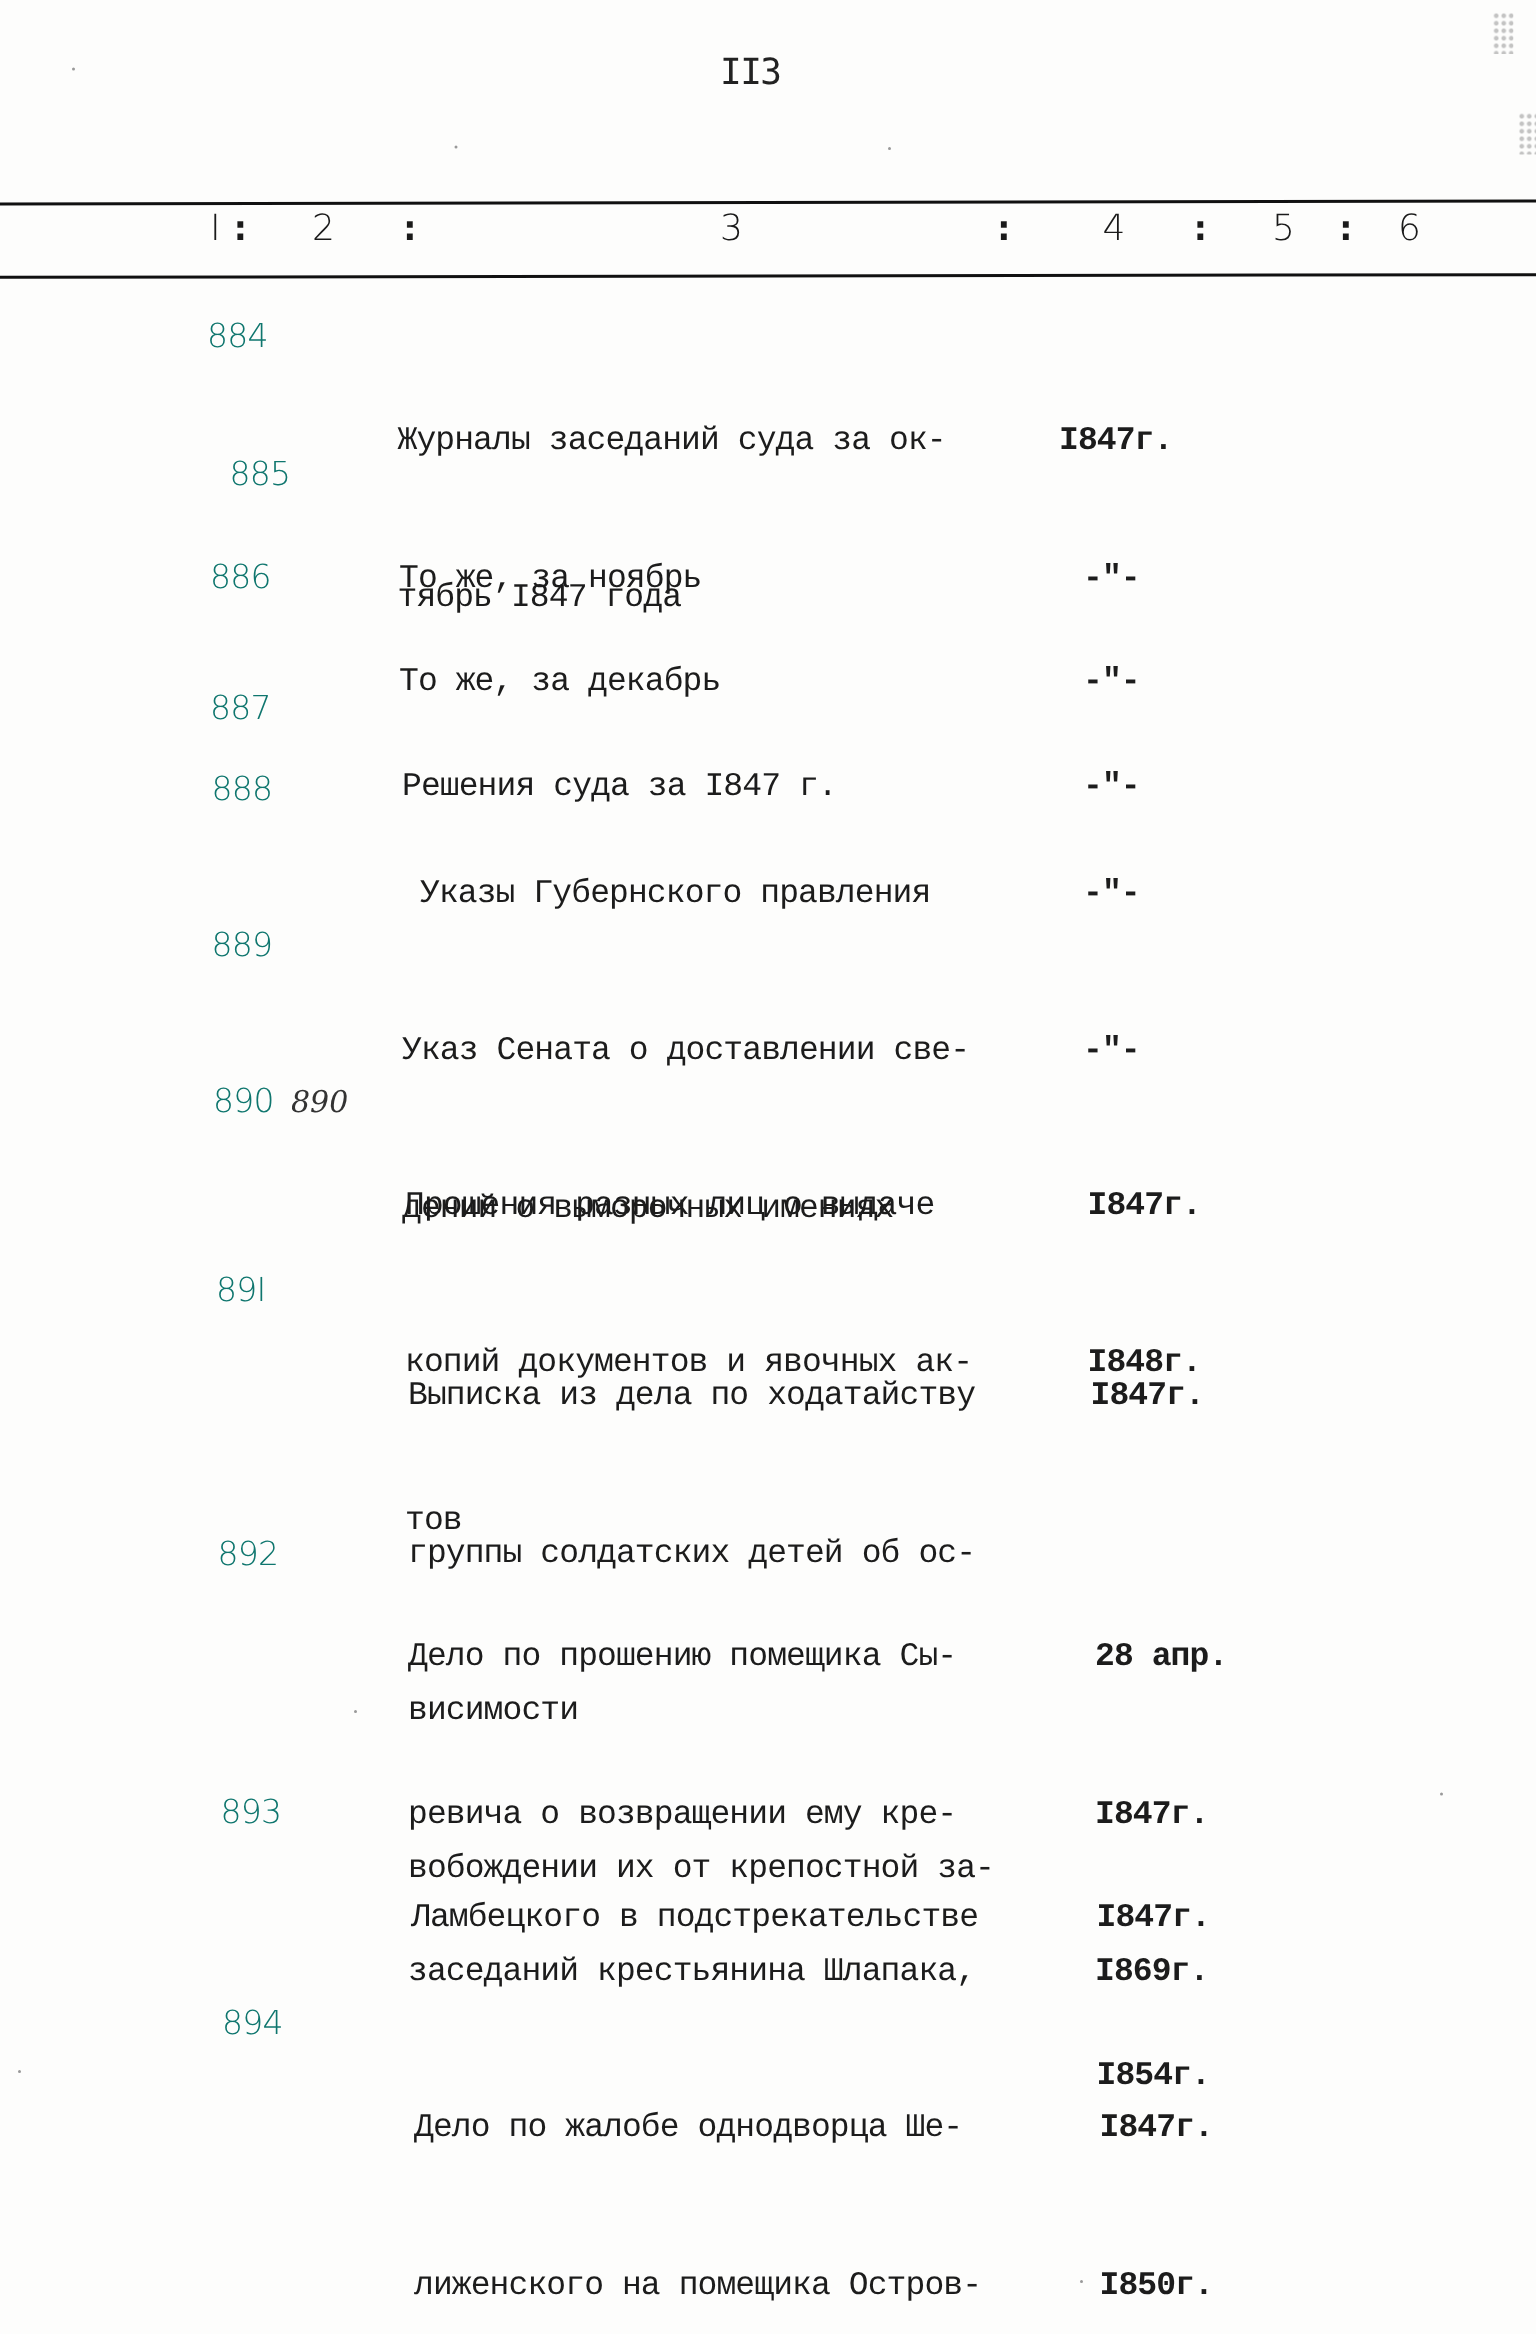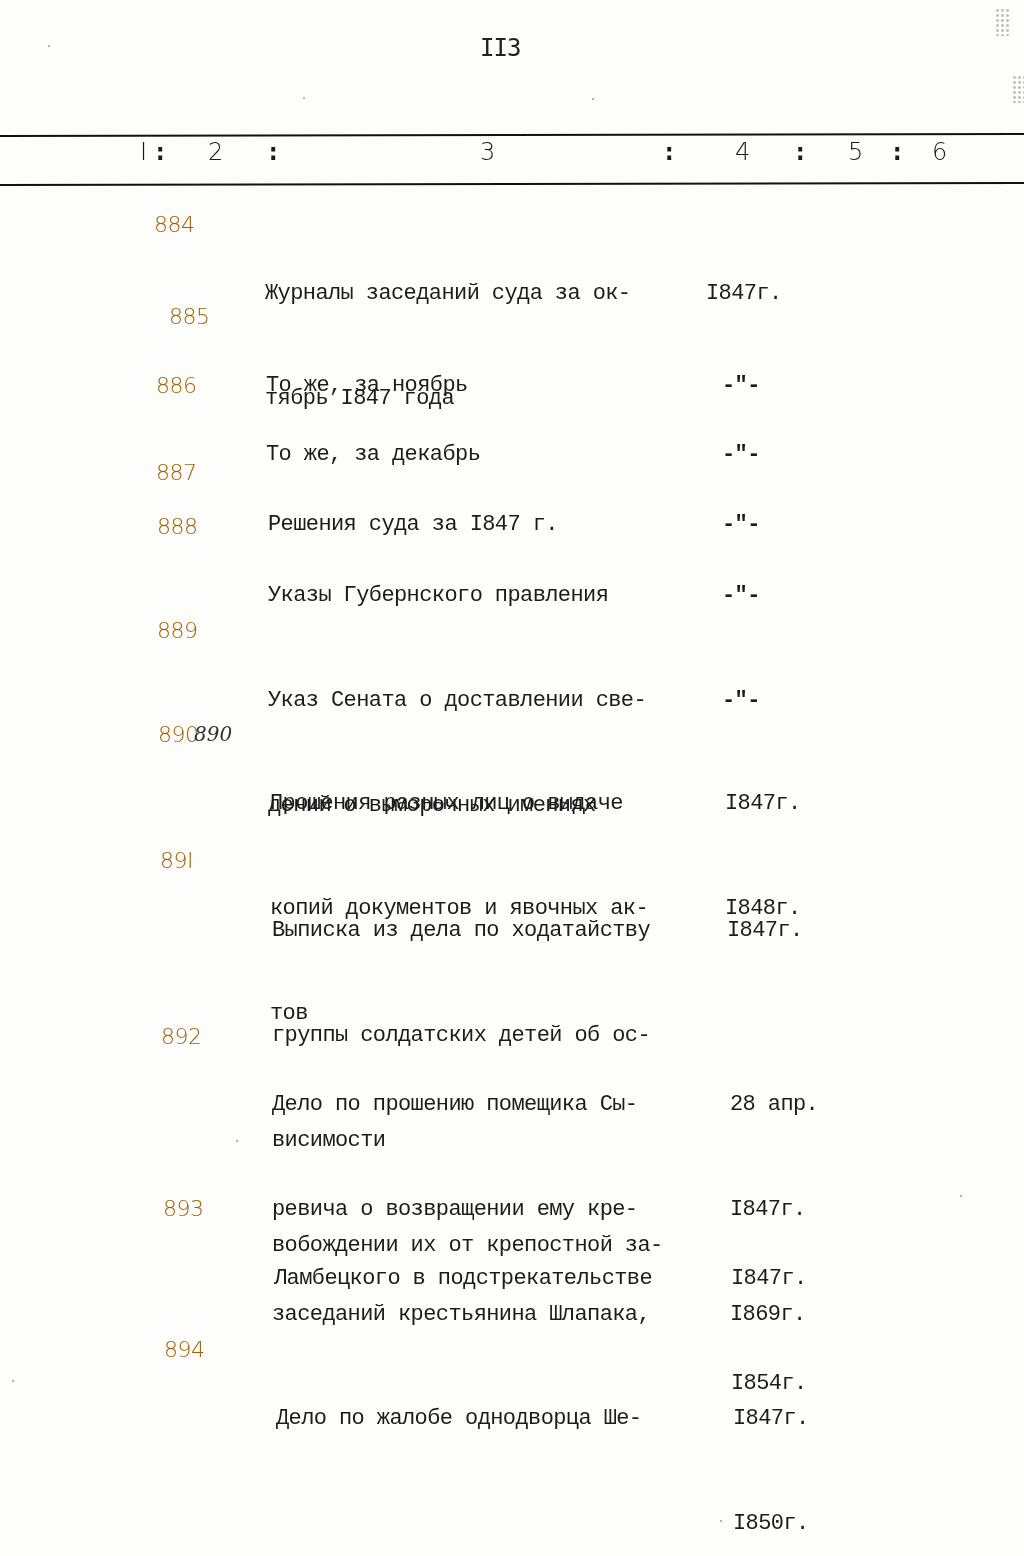--- a/index.html
+++ b/index.html
@@ -14,35 +14,34 @@
       font-family: "DejaVu Sans Mono", monospace; font-size: 24px; letter-spacing: -1px;
       color: #222;
     }
     .rule { position: absolute; left: 0; width: 1024px; height: 2px; background: #111; }
     .rule.top { top: 134px; transform: rotate(-0.12deg); }
     .rule.bottom { top: 183px; transform: rotate(-0.1deg); }
     .hdr { position: absolute; top: 138px; font-size: 24px; color: #1a1a1a; font-family: "DejaVu Sans", sans-serif; font-weight: 300; }
     .hdr.colon { font-weight: bold; font-family: "DejaVu Sans Mono", monospace; }
 
     .entry-num {
-      position: absolute; font-size: 22px; font-family: "DejaVu Sans", sans-serif; font-weight: 300; color: #a16207;
+      position: absolute; font-size: 22px; font-family: "DejaVu Sans", sans-serif; font-weight: 300; color: #0f766e;
       letter-spacing: -0.5px;
-      margin-left: 16px;
     }
     .entry-text {
       position: absolute; font-size: 22px; line-height: 35px; color: #1c1c1c;
       font-family: "Liberation Mono", "DejaVu Sans Mono", monospace;
       letter-spacing: -0.6px; white-space: pre;
     }
     .entry-text span { display: block; }
     .entry-date {
       position: absolute; font-size: 22px; line-height: 35px; color: #1c1c1c;
       font-family: "Liberation Mono", "DejaVu Sans Mono", monospace; letter-spacing: -0.6px; white-space: pre;
     }
-    .entry-date span { display: block; }
+    .entry-date span { display: block; font-weight: bold; }
     .ditto { font-weight: bold; }
     .handmark {
       position: absolute; font-family: "DejaVu Serif", serif; font-style: italic; font-size: 20px; color: #333;
     }
     .speck { position: absolute; width: 2px; height: 2px; background: #999; border-radius: 50%; }
     .smudge { position: absolute; width: 14px; height: 28px; opacity: .5;
       background: radial-gradient(circle, #888 1px, transparent 2px) 0 0/5px 5px; }
   </style>
 </head>
 <body>
@@ -103,21 +102,21 @@
     <div class="entry-text" style="left:268px;top:437px">
       <span>Решения суда за I847 г.</span>
     </div>
     <div class="entry-date ditto" style="left:722px;top:437px">
       <span>-"-</span>
     </div>
   </div>
 
   <div>
     <div class="entry-num" style="left:141px;top:514px">888</div>
-    <div class="entry-text" style="left:268px;top:508px">
+    <div class="entry-text" style="left:280px;top:508px">
       <span>Указы Губернского правления</span>
     </div>
     <div class="entry-date ditto" style="left:722px;top:508px">
       <span>-"-</span>
     </div>
   </div>
 
   <div>
     <div class="entry-num" style="left:141px;top:618px">889</div>
     <div class="entry-text" style="left:268px;top:613px">
@@ -178,20 +177,21 @@
     <div class="entry-date" style="left:731px;top:1191px">
       <span>I847г.</span>
       <span>I854г.</span>
     </div>
   </div>
 
   <div>
     <div class="entry-num" style="left:148px;top:1337px">894</div>
     <div class="entry-text" style="left:276px;top:1331px">
       <span>Дело по жалобе однодворца Ше-</span>
+      <span>лиженского на помещика Остров-</span>
       
     </div>
     <div class="entry-date" style="left:733px;top:1331px">
       <span>I847г.</span>
       <span>I850г.</span>
     </div>
   </div>
 
   <div class="smudge" style="left:995px;top:8px"></div>
   <div class="smudge" style="left:1012px;top:75px"></div>

